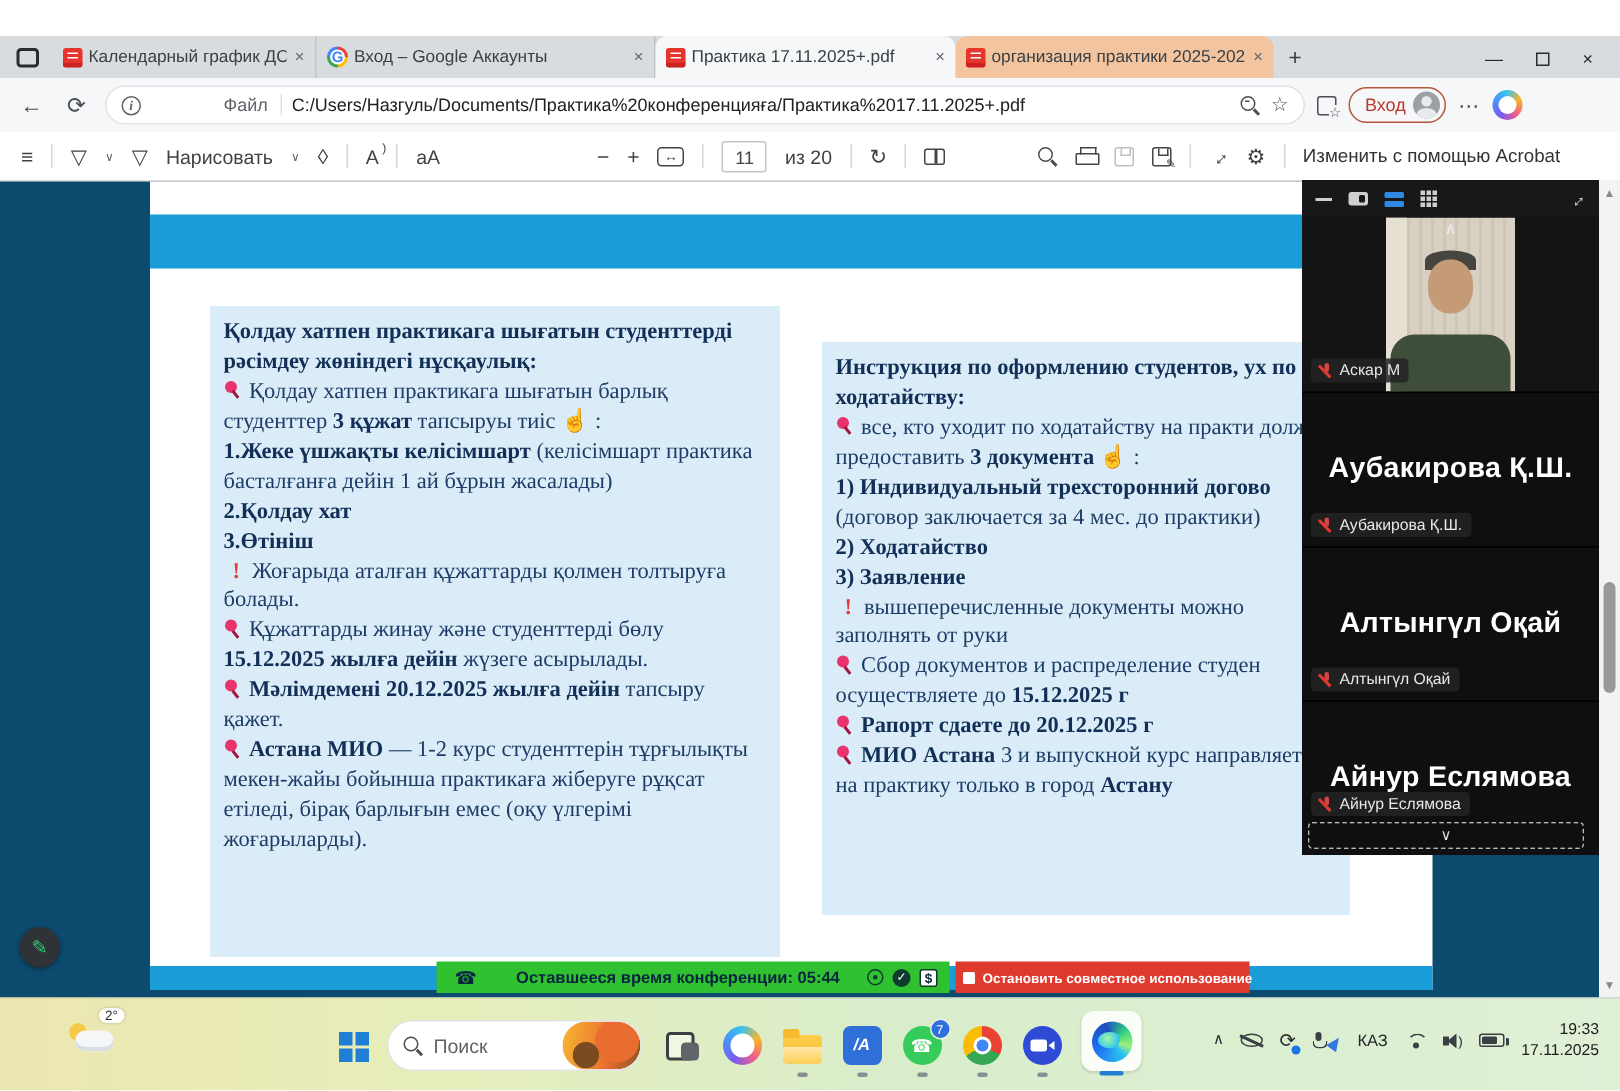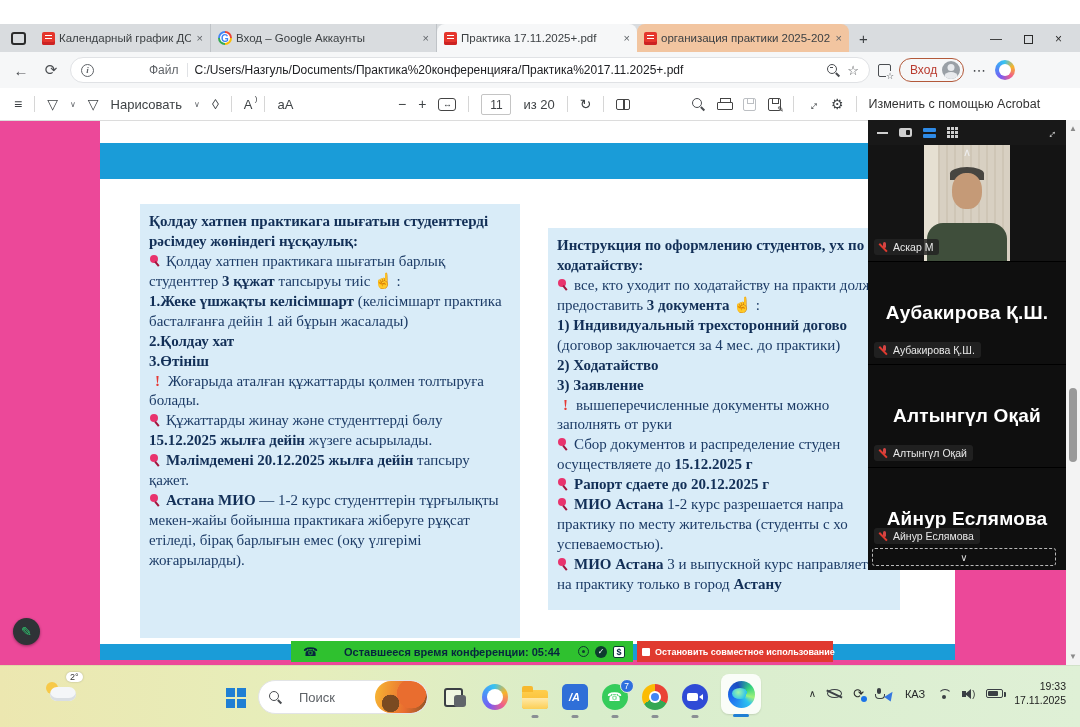--- a/index.html
+++ b/index.html
@@ -87,21 +87,21 @@
   .save { width:13px; height:13px; border:1.3px solid #bcbfc3; border-radius:2px; position:relative; }
   .save::before{content:"";position:absolute;left:3px;top:0;width:5px;height:4px;border:1.1px solid #bcbfc3;border-top:none;}
   .save.dark, .save.dark::before { border-color:#444; }
   .save .pen{position:absolute;right:-4px;bottom:-4px;font-size:8px;color:#444;}
   .expand-ic { display:inline-block; transform:rotate(-45deg); font-size:13px; }
   .readaloud { position:relative; font-size:13px; }
   .readaloud::after{content:")";position:absolute;right:-5px;top:-3px;font-size:8px;}
   .acrobat { font-size:12.5px; color:#333; }
 
   
-  .content { position:absolute; left:0; top:121px; width:1080px; height:544px; background:#ec4899; }
+  .content { position:absolute; left:0; top:121px; width:1080px; height:544px; background:#0c4a6e; }
   .page { position:absolute; left:100px; top:0; width:855px; height:539px; background:#fff; }
   .band-top { position:absolute; left:0; top:22px; width:100%; height:36px; background:#1a9cd8; }
   .band-bottom { position:absolute; left:0; top:523px; width:100%; height:16px; background:#1a9cd8; }
   .box { position:absolute; background:#d9ecf8; padding:8px 9px; overflow:hidden;
     font-family:"Liberation Serif","DejaVu Serif",serif; font-size:15px; line-height:1.33; color:#1c3b66; }
   .box b { color:#122f57; }
   .box-left { left:40px; top:83px; width:380px; height:434px; }
   .box-right { left:448px; top:107px; width:352px; height:382px;font-family:Liberation Serif, serif; }
   .box-title { font-weight:700; color:#122f57; }
   .pin-ic { display:inline-block; width:12px; height:12px; position:relative; margin-right:5px; vertical-align:-1px; }
@@ -179,21 +179,21 @@
   .tb-weather .temp{position:absolute;left:20px;top:-6px;background:#fff;border-radius:7px;padding:0 4px;
     font-size:9px;color:#333;box-shadow:0 0 2px rgba(0,0,0,.25);}
   .tb-center { position:absolute; left:226px; top:10px; display:flex; align-items:center; gap:13px; height:42px; }
   .app { position:relative; width:27px; height:27px; display:flex; align-items:center; justify-content:center; }
   .app.running::after{content:"";position:absolute;left:50%;transform:translateX(-50%);bottom:-7px;width:7px;height:3px;
     border-radius:2px;background:#8a8f94;}
   .start { width:9px; height:9px; background:#1f7fd4; box-shadow:11px 0 #1f7fd4,0 11px #1f7fd4,11px 11px #1f7fd4;
     margin:-10px 10px 0 0; }
   .searchpill { display:flex; align-items:center; height:34px; background:#fff; border:1px solid #e2e4e6;
     border-radius:17px; padding-left:10px; overflow:hidden; width:170px; }
-  .searchpill .txt { color:#5f6368; font-size:13px; margin-left:17px; flex:1; }
+  .searchpill .txt { color:#5f6368; font-size:13px; margin-left:7px; flex:1; }
   .searchpill .simg { width:52px; height:32px; border-radius:16px;
     background:radial-gradient(circle at 30% 70%,#7a4a21 0 20%,transparent 21%),
       radial-gradient(circle at 70% 40%,#e96d2f 0 35%,transparent 36%),
       linear-gradient(100deg,#f7b733,#e96d2f 60%,#8a5426); }
   .tview { width:22px; height:19px; position:relative; }
   .tview::before{content:"";position:absolute;left:0;top:0;width:15px;height:15px;border:2px solid #3a3f44;
     border-radius:3px;background:rgba(255,255,255,.5);}
   .tview::after{content:"";position:absolute;right:0;bottom:0;width:12px;height:12px;background:#60656a;border-radius:3px;}
   .copilot.big { width:26px; height:26px; }
   .copilot.big::after{inset:5px;}
@@ -371,21 +371,20 @@
       <div class="box box-right">
         <div class="box-title">Инструкция по оформлению студентов, ух по ходатайству:</div>
         <div id="right-paras">
             <div class="para"><span class="pin-ic"></span><span>все, кто уходит по ходатайству на практи должны предоставить </span><b>3 документа</b><span> </span><span class="hand">☝</span><span> :</span></div>
             <div class="para"><b>1) Индивидуальный трехсторонний догово</b><span> (договор заключается за 4 мес. до практики)</span></div>
             <div class="para"><b>2) Ходатайство</b></div>
             <div class="para"><b>3) Заявление</b></div>
             <div class="para"><span class="excl">!</span><span>вышеперечисленные документы можно заполнять от руки</span></div>
             <div class="para"><span class="pin-ic"></span><span>Сбор документов и распределение студен осуществляете до </span><b>15.12.2025 г</b></div>
             <div class="para"><span class="pin-ic"></span><b>Рапорт сдаете до 20.12.2025 г</b></div>
-            <div class="para"><span class="pin-ic"></span><b>МИО Астана</b><span> 1-2 курс разрешается напра практику по месту жительства (студенты с хо успеваемостью).</span></div>
             <div class="para"><span class="pin-ic"></span><b>МИО Астана</b><span> 3 и выпускной курс направляете на практику только в город </span><b>Астану</b></div>
           </div>
       </div>
     </div>
 
     <div class="fab">
         <span>✎</span>
       </div>
 
     <div class="confbar">

